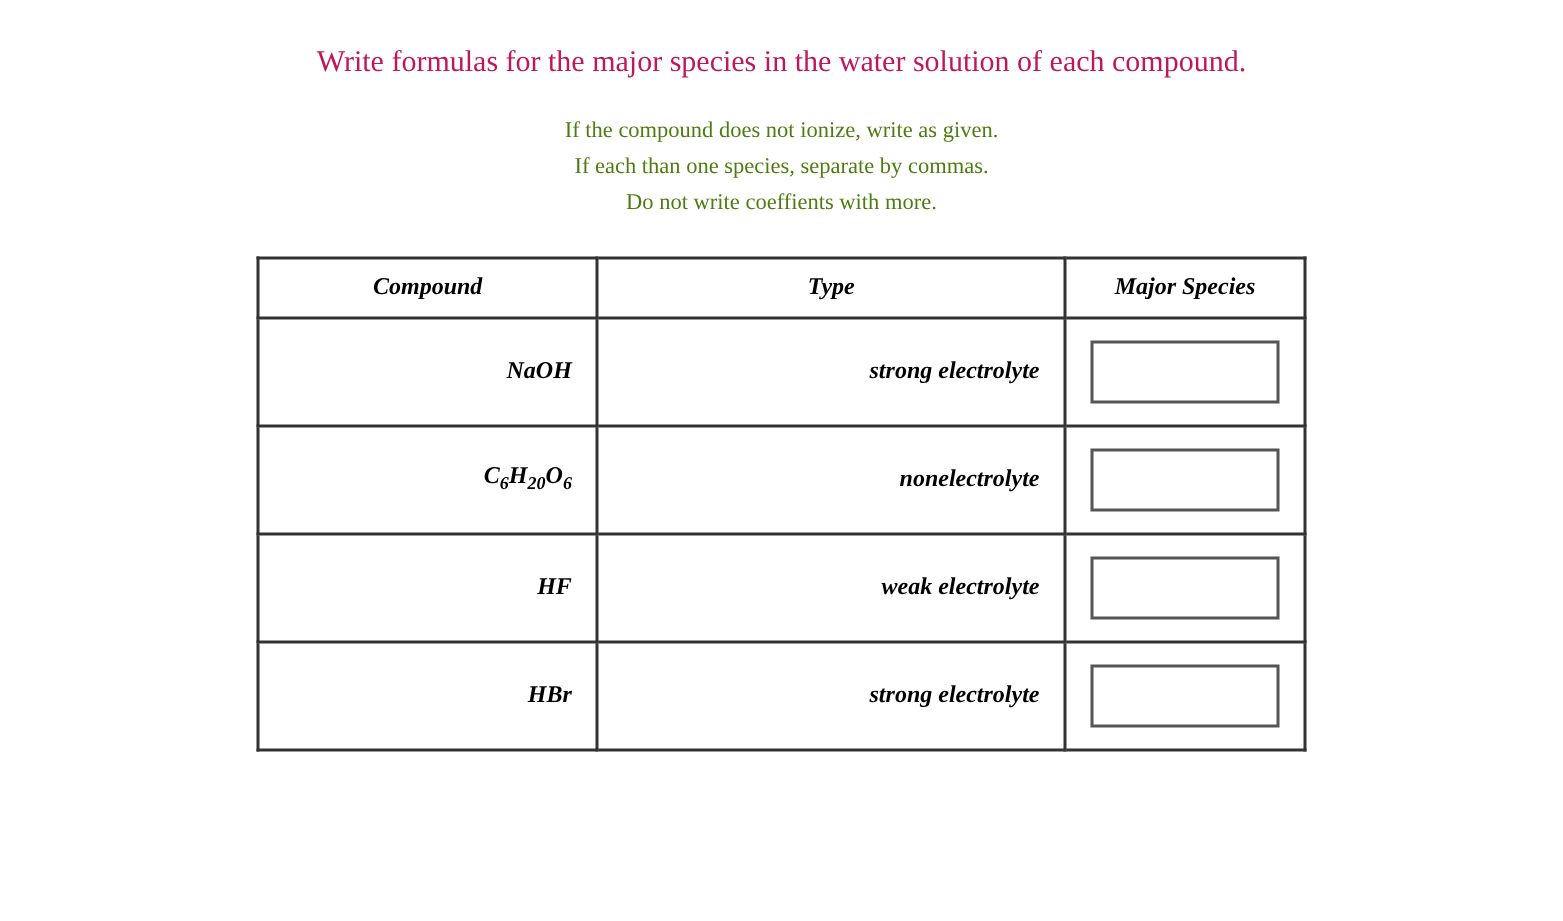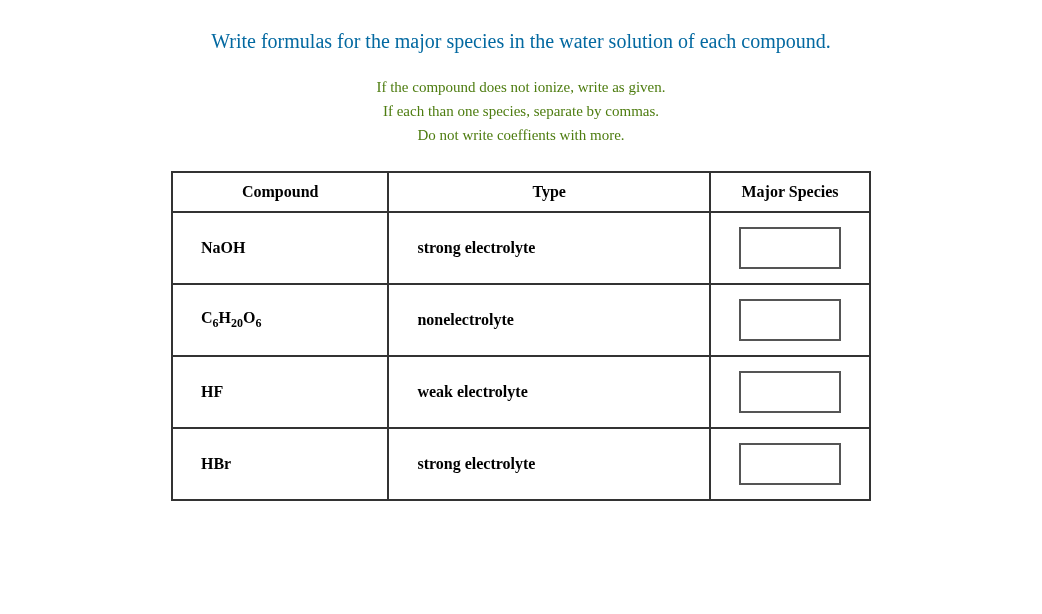--- a/index.html
+++ b/index.html
@@ -15,58 +15,59 @@
       font-family: Georgia, 'Times New Roman', serif;
       display: flex;
       flex-direction: column;
       align-items: center;
       padding: 30px 40px 20px 40px;
     }
 
     .main-title {
       font-size: 20px;
       font-weight: normal;
-      color: #0369a1;
+      color: #be185d;
       text-align: center;
       margin-bottom: 22px;
     }
 
     .instructions {
       text-align: center;
       color: #4d7c0f;
       font-size: 15px;
       line-height: 1.6;
       margin-bottom: 24px;
     }
 
     .table-container {
       width: 700px;
+      font-style: italic;
     }
 
     table {
       width: 100%;
       border-collapse: collapse;
       border: 2px solid #333;
     }
 
     thead tr th {
       border: 2px solid #333;
       padding: 10px 16px;
       font-size: 16px;
       font-weight: bold;
       text-align: center;
       background: #ffffff;
     }
 
     tbody tr td {
       border: 2px solid #333;
-      padding: 14px 28px;
+      padding: 14px 16px;
       font-size: 16px;
       font-weight: bold;
-      text-align: left;
+      text-align: right;
       height: 70px;
       vertical-align: middle;
     }
 
     .major-species-cell {
       width: 160px;
       position: relative;
     }
 
     .inner-box {

